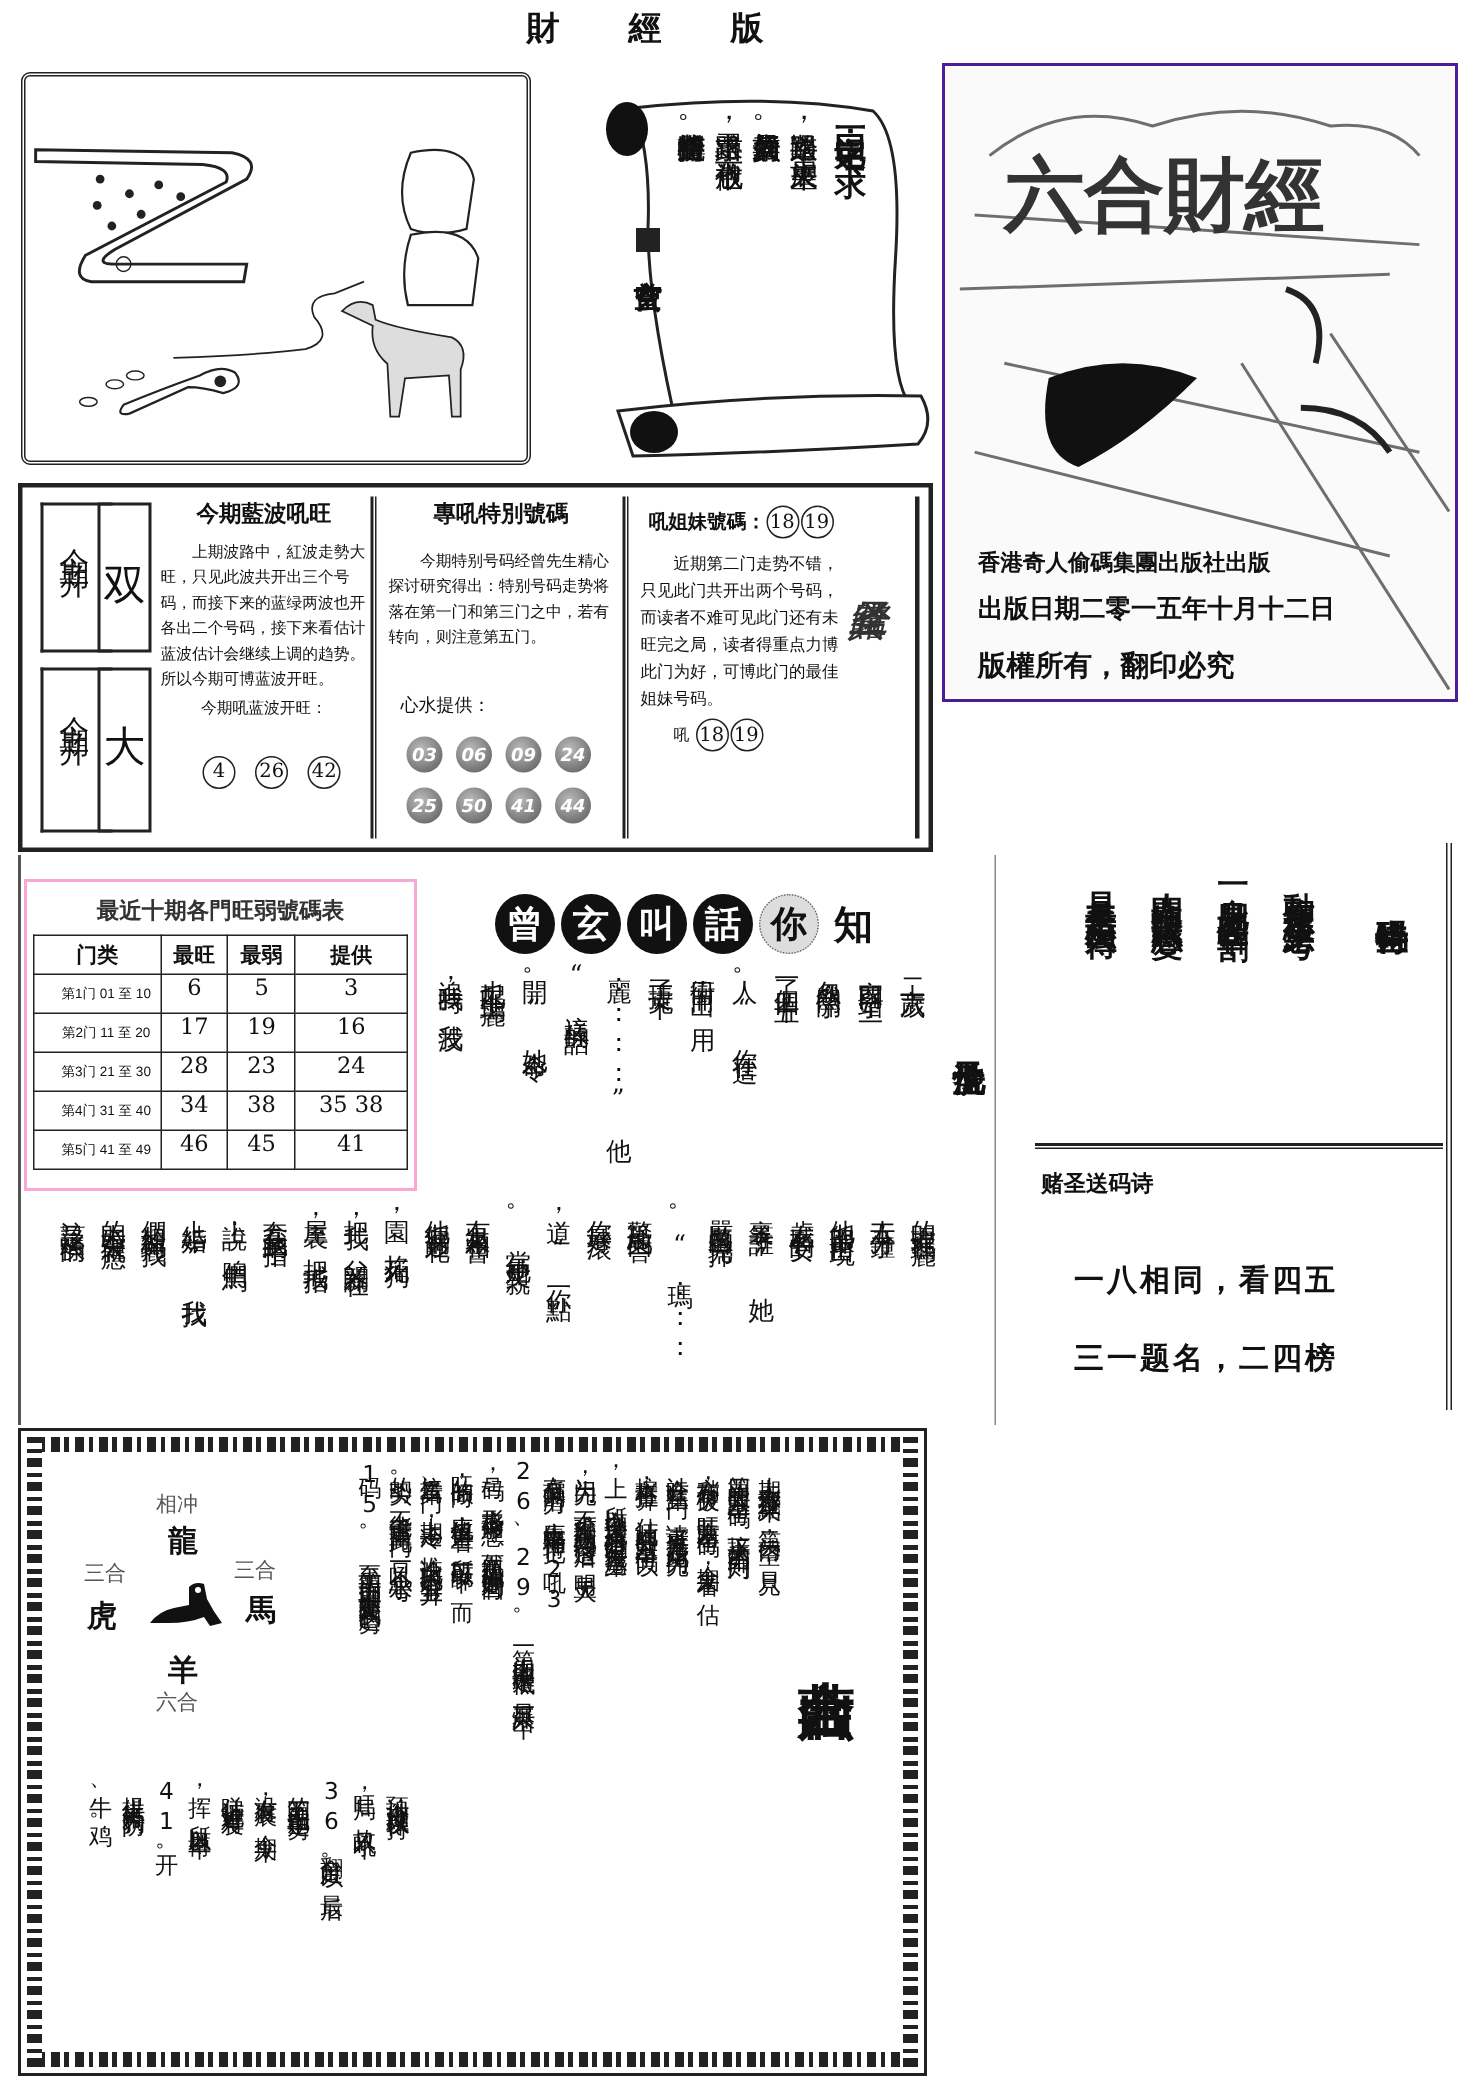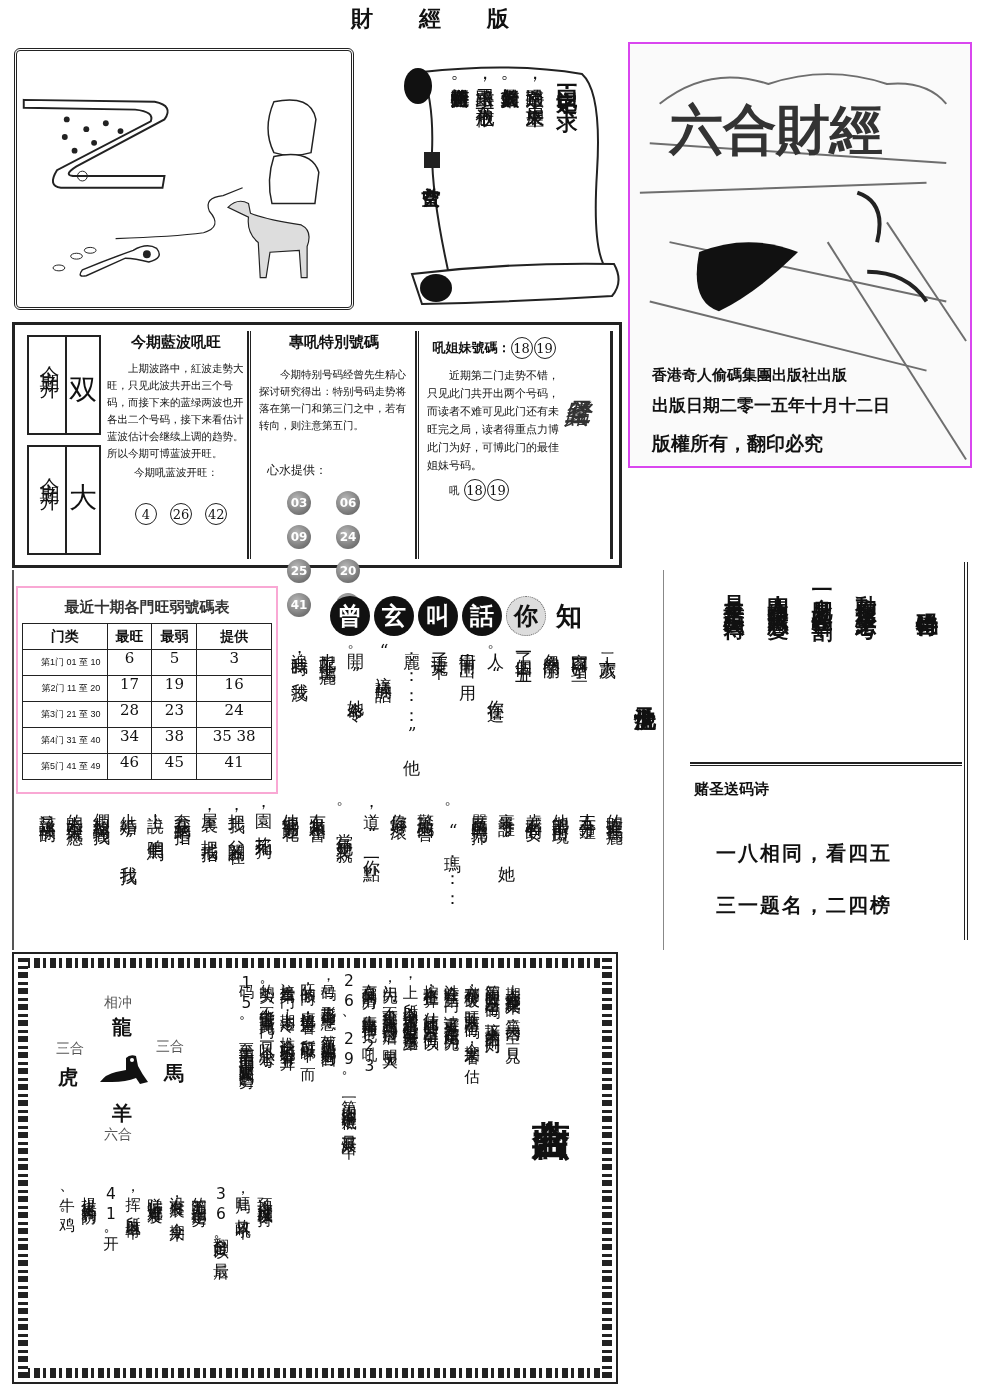--- a/index.html
+++ b/index.html
@@ -18,39 +18,39 @@
 
   
   #scroll { left: 392px; top: 52px; width: 230px; height: 258px; }
   #scroll svg.bg { position:absolute; left:0; top:0; width:100%; height:100%; }
   #scroll-title { left: 162px; top: 22px; height: 200px; font-size: 21px; font-weight: bold; font-family: "DejaVu Sans", sans-serif; line-height: 26px; }
   #scroll-poem { left: 56px; top: 22px; height: 190px; font-size: 19px; line-height: 25px; }
   #scroll-author { left: 28px; top: 100px; height: 110px; font-size: 19px; font-weight: bold; line-height: 24px; }
   .seal { display:inline-block; width:16px; height:16px; background:#222; margin-bottom:4px; }
 
   
-  #cover { left: 628px; top: 42px; width: 344px; height: 426px; border: 2px solid #d946ef; overflow: hidden; background:#fff; }
+  #cover { left: 628px; top: 42px; width: 344px; height: 426px; border: 2px solid #4c1d95; overflow: hidden; background:#fff; }
   #cover svg { position:absolute; left:0; top:0; width:100%; height:100%; }
   #cover-publisher { left: 22px; top: 322px; font-size: 15px; font-weight: bold; font-family: "DejaVu Sans", sans-serif; }
   #cover-date { left: 22px; top: 350px; font-size: 17px; font-weight: bold; font-family: "DejaVu Sans", sans-serif; }
   #cover-rights { left: 22px; top: 387px; font-size: 19px; font-weight: bold; font-family: "DejaVu Sans", sans-serif; }
 
   
   #mid-panel { left: 12px; top: 322px; width: 610px; height: 246px; border: 3px solid #222; }
   .mid-sep { position:absolute; top:6px; bottom:6px; width:4px; border-left:2px solid #222; border-right:1px solid #222; }
 
   .sq-box { position:absolute; border:2px solid #222; }
   .label-vert { writing-mode: vertical-rl; text-orientation: upright; font-size: 20px; line-height: 22px; letter-spacing: 8px; }
   .val-big { font-size: 28px; text-align:center; }
 
   .panel-title { font-family: "DejaVu Sans", sans-serif; font-weight: bold; font-size: 15px; text-align: center; }
   .panel-text { font-family: "DejaVu Sans", sans-serif; font-size: 10.5px; line-height: 17px; }
 
   .circ { display:inline-flex; align-items:center; justify-content:center; width:22px; height:22px; border:1.5px solid #222; border-radius:50%; font-size:13px; margin-right:8px; font-family: "DejaVu Serif", serif; }
-  .ball { display:inline-flex; align-items:center; justify-content:center; width:24px; height:24px; border-radius:50%; background: radial-gradient(circle at 40% 35%, #bbb, #555); color:#fff; font-size:12px; font-weight:bold; margin: 0 9px 10px 16px; font-family: "DejaVu Sans", sans-serif;}
+  .ball { display:inline-flex; align-items:center; justify-content:center; width:24px; height:24px; border-radius:50%; background: radial-gradient(circle at 40% 35%, #bbb, #555); color:#fff; font-size:12px; font-weight:bold; margin: 0 9px 10px 0; font-family: "DejaVu Sans", sans-serif; font-style: italic;}
 
   #brush-title { left: 560px; top: 380px; font-size: 26px; font-style: italic; line-height: 36px; color:#333; }
 
   
   #table-box { left: 16px; top: 586px; width: 262px; height: 208px; border: 2px solid #f9a8d4; padding: 4px 4px; background:#fff; }
   #table-title { font-family: "DejaVu Sans", sans-serif; font-weight: bold; font-size: 15px; text-align:center; margin: 6px 0 6px; color:#333; }
   table { border-collapse: collapse; width: 100%; }
   th, td { border: 1.5px solid #222; height: 26px; font-size: 15px; text-align: center; }
   th { font-family: "DejaVu Sans", sans-serif; font-size: 14px; font-weight: bold; }
   td.door { font-size: 9px; font-family: Liberation Sans, sans-serif; padding-left: 12px; }
@@ -184,21 +184,21 @@
     </div>
   </div>
 
   <div class="mid-sep" style="left:232px;"></div>
 
   <div class="abs" style="left:244px;top:8px;width:150px;">
     <div class="panel-title">專吼特別號碼</div>
     <div class="panel-text" style="margin-top:14px;text-indent:2em;">今期特别号码经曾先生精心探讨研究得出：特别号码走势将落在第一门和第三门之中，若有转向，则注意第五门。</div>
     <div class="panel-text" style="margin-top:28px;padding-left:8px;font-size:12px;">心水提供：</div>
     <div style="margin-top:12px;padding-left:12px;width:150px;">
-      <span class="ball">03</span><span class="ball">06</span><span class="ball">09</span><span class="ball">24</span><span class="ball">25</span><span class="ball">20</span><span class="ball">41</span><span class="ball">44</span>
+      <span class="ball">03</span><span class="ball">06</span><span class="ball">09</span><span class="ball">24</span><span class="ball">25</span><span class="ball">50</span><span class="ball">41</span><span class="ball">44</span>
     </div>
   </div>
 
   <div class="mid-sep" style="left:400px;"></div>
 
   <div class="abs" style="left:412px;top:12px;width:142px;">
     <div style="display:flex;align-items:center;justify-content:center;">
       <span class="panel-title" style="font-size:13px;">吼姐妹號碼：</span>
       <span class="circ" style="margin-right:1px;">18</span>
       <span class="circ">19</span>

